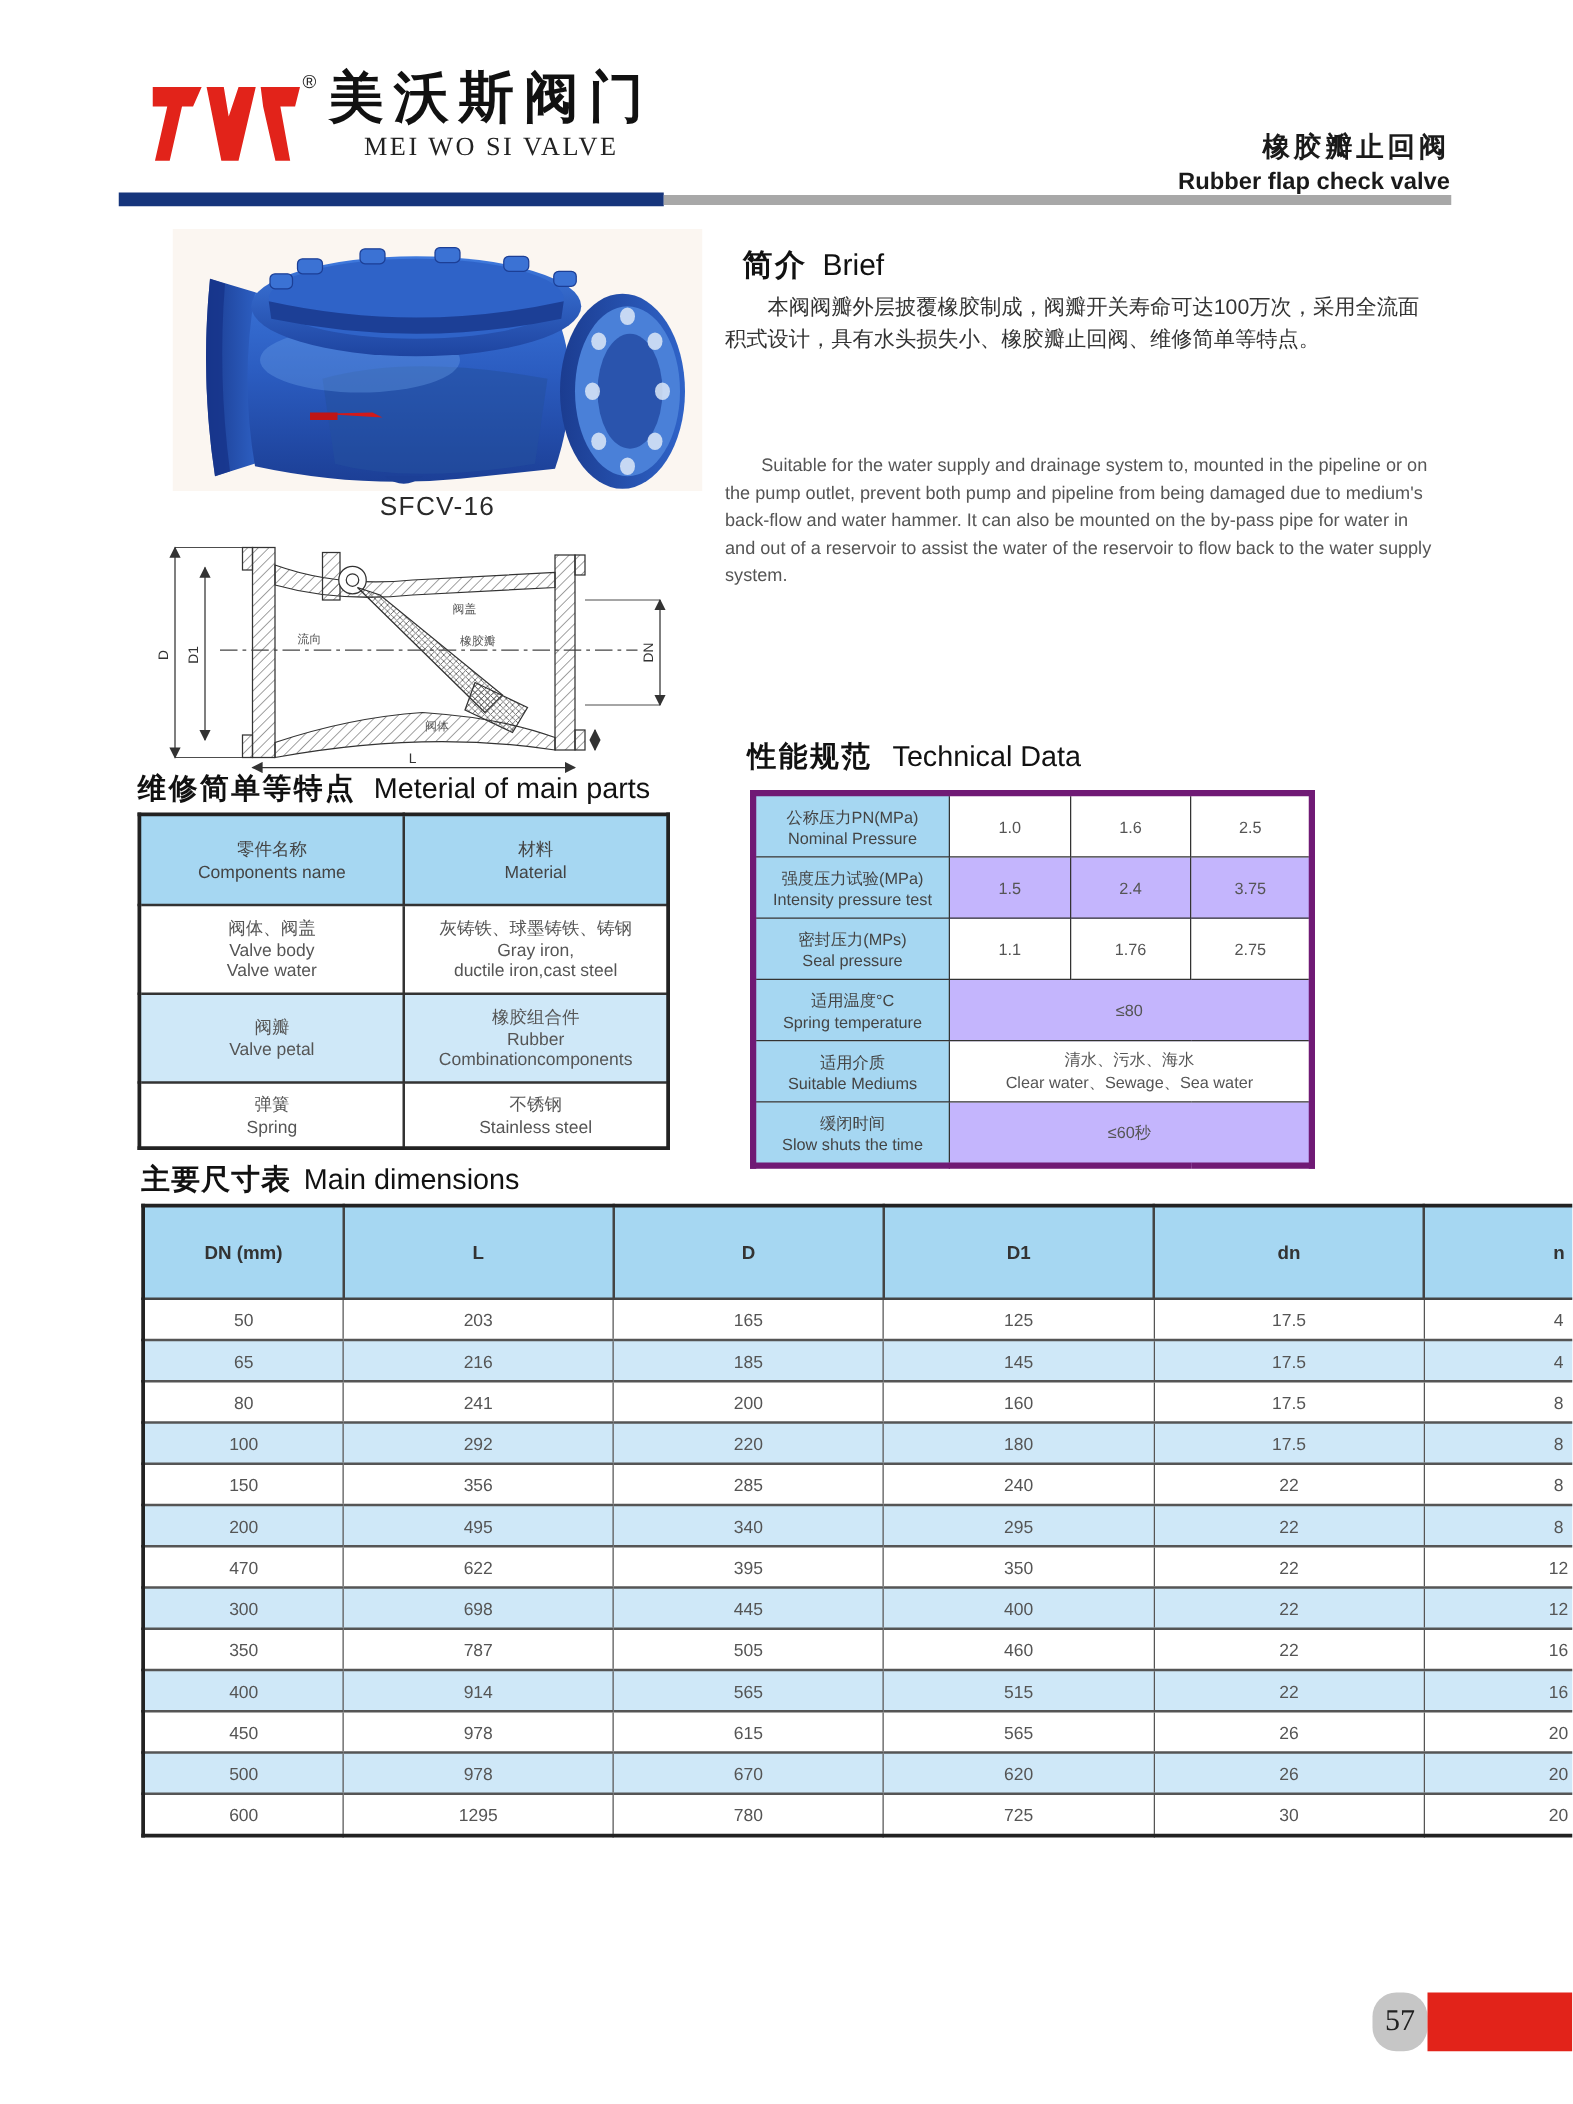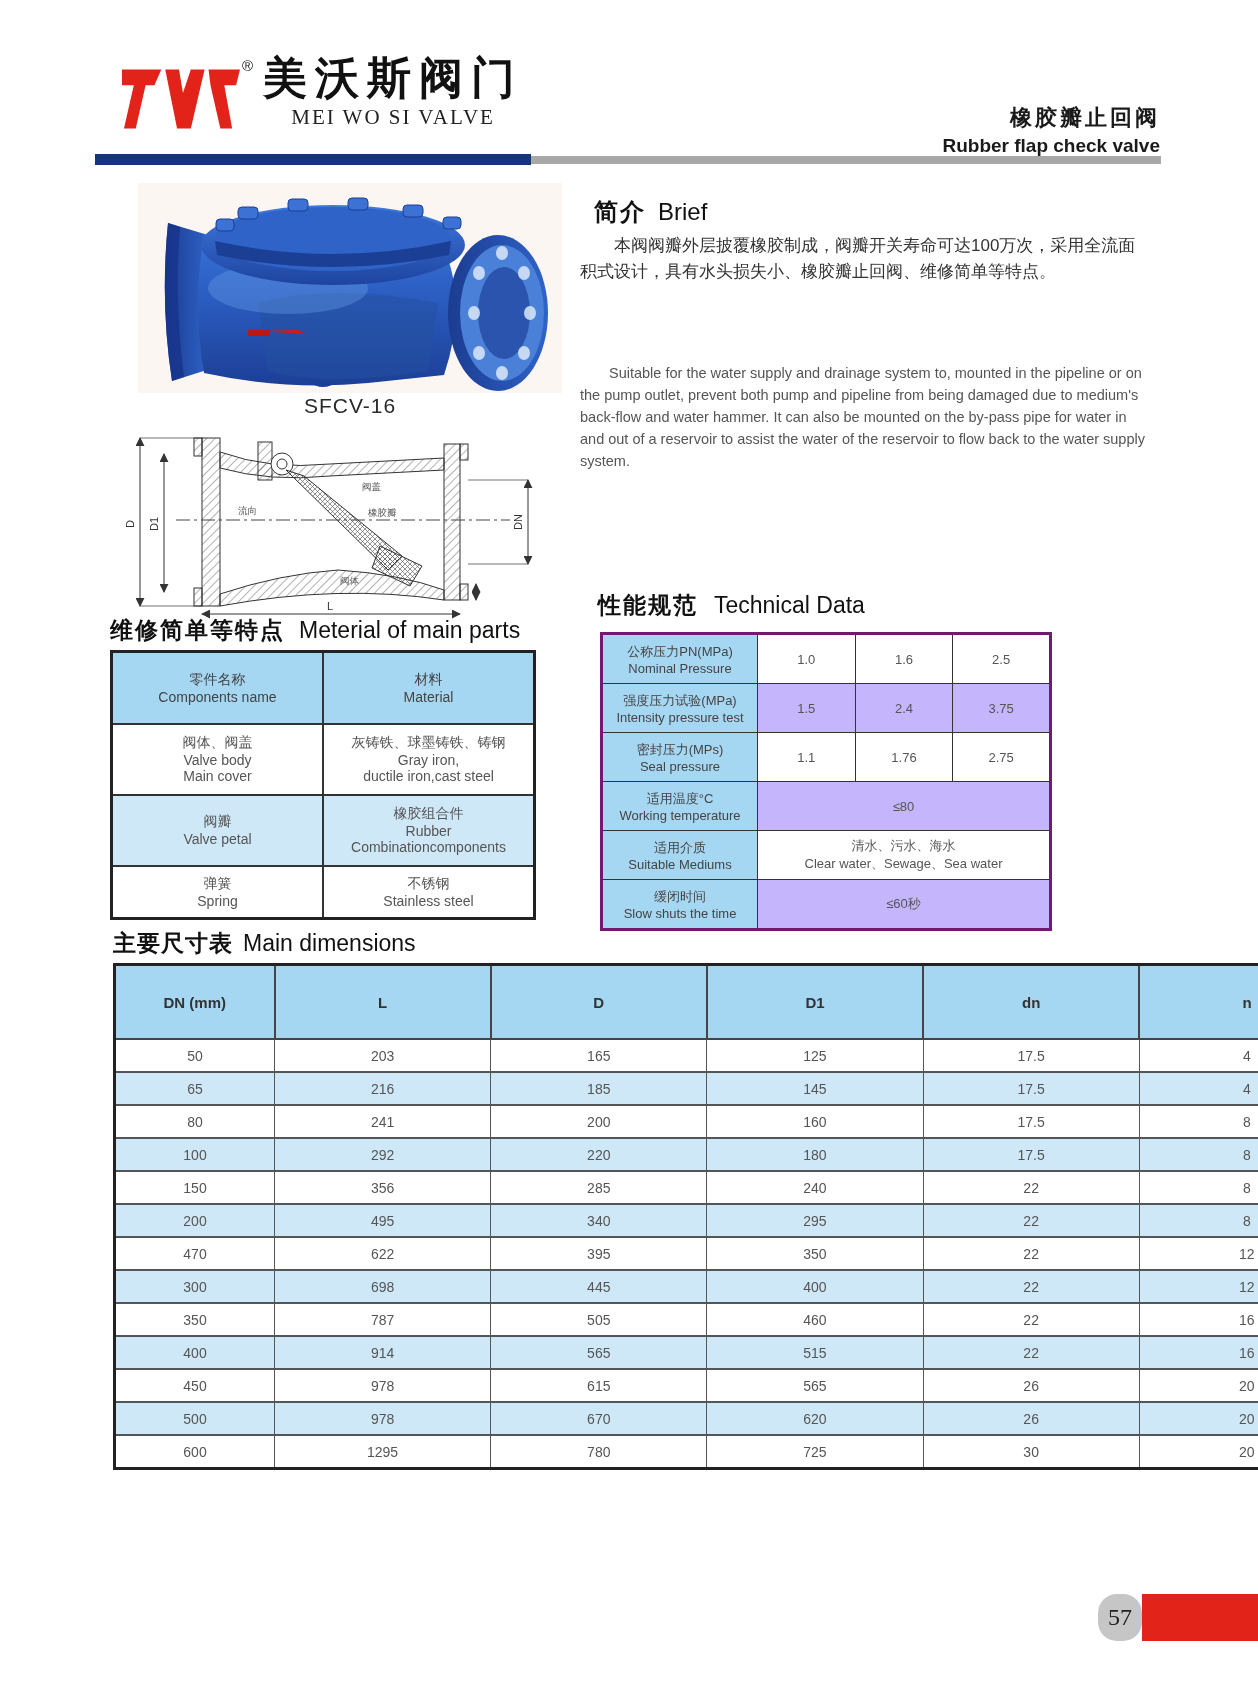--- a/index.html
+++ b/index.html
@@ -43,21 +43,21 @@
   .brief-title .en{margin-left:12px;}
   .brief-cn{position:absolute;left:580px;top:233px;width:568px;font-size:17px;line-height:26px;color:#333;}
   .brief-cn p{margin:0;text-indent:2em;}
   .brief-en{position:absolute;left:580px;top:362px;width:568px;font-size:14.5px;line-height:22px;color:#555;}
   .brief-en p{margin:0;text-indent:2em;}
 
   
   .tech-title{position:absolute;left:598px;top:590px;font-size:23px;color:#111;}
   .tech-title .cn{font-weight:bold;letter-spacing:2px;}
   .tech-title .en{margin-left:16px;}
-  .tech-table{position:absolute;left:600px;top:632px;width:452px;height:288px;border:3px solid #701a75;table-layout:fixed;padding-left:40px;}
+  .tech-table{position:absolute;left:600px;top:632px;width:452px;height:288px;border:5px solid #701a75;table-layout:fixed;padding-left:40px;}
   .tech-table td{border:1.5px solid #333;text-align:center;vertical-align:middle;white-space:pre-line;
     font-size:13px;color:#555;padding:2px 3px;height:44px;}
   .tech-table td.lbl{background:#a6d7f2;width:148px;color:#444;}
   .tech-table tr.alt td.val{background:#c4b5fd;}
 
   
   .dim-title{position:absolute;left:113px;top:928px;font-size:23px;color:#111;}
   .dim-title .cn{font-weight:bold;letter-spacing:1px;}
   .dim-title .en{margin-left:10px;}
   .dim-table{position:absolute;left:113px;top:963px;width:1244px;border:3px solid #222;table-layout:fixed;}
@@ -244,21 +244,21 @@
     <tbody>
         <tr>
       <th>零件名称
 Components name</th>
       <th>材料
 Material</th>
     </tr>
     <tr>
       <td>阀体、阀盖
 Valve body
-Main cover</td>
+Valve water</td>
       <td>灰铸铁、球墨铸铁、铸钢
 Gray iron,
 ductile iron,cast steel</td>
     </tr>
     <tr class="alt">
       <td>阀瓣
 Valve petal</td>
       <td>橡胶组合件
 Rubber
 Combinationcomponents</td>
@@ -293,21 +293,21 @@
     </tr>
     <tr>
       <td class="lbl">密封压力(MPs)
 Seal pressure</td>
       <td class="val">1.1</td>
       <td class="val">1.76</td>
       <td class="val">2.75</td>
     </tr>
     <tr class="alt">
       <td class="lbl">适用温度°C
-Working temperature</td>
+Spring temperature</td>
       <td class="val" colspan="3">≤80</td>
     </tr>
     <tr>
       <td class="lbl">适用介质
 Suitable Mediums</td>
       <td class="val" colspan="3">清水、污水、海水
 Clear water、Sewage、Sea water</td>
     </tr>
     <tr class="alt">
       <td class="lbl">缓闭时间

